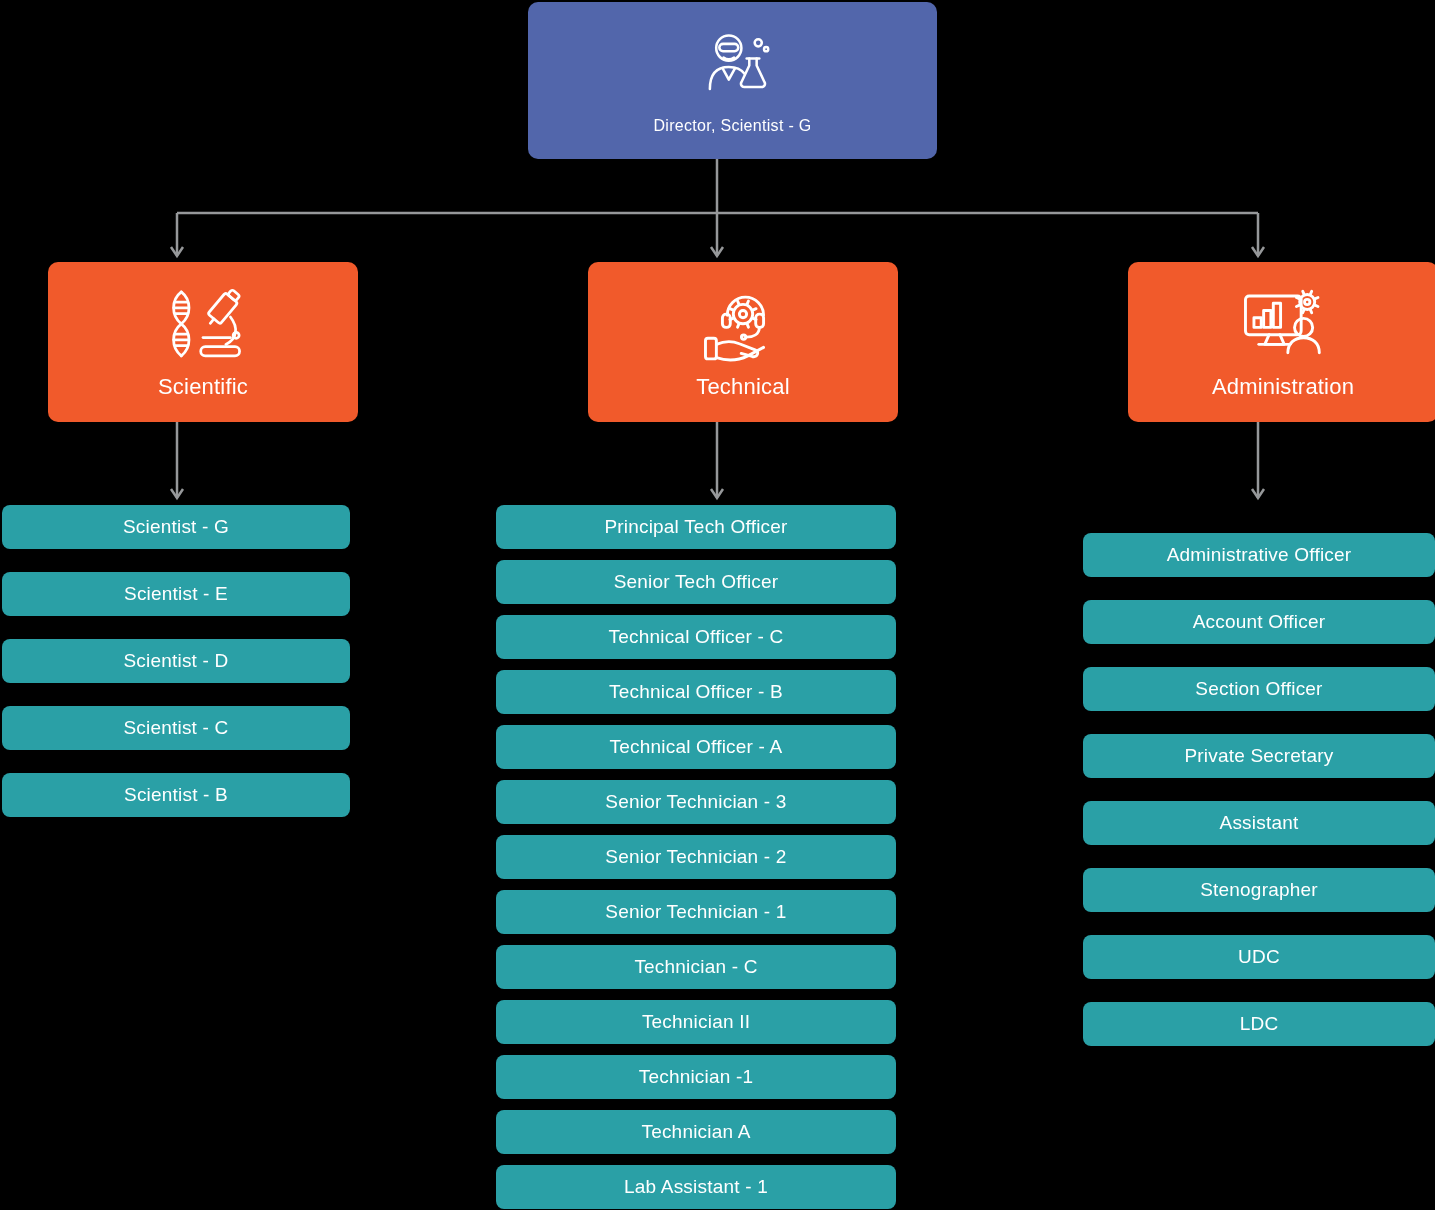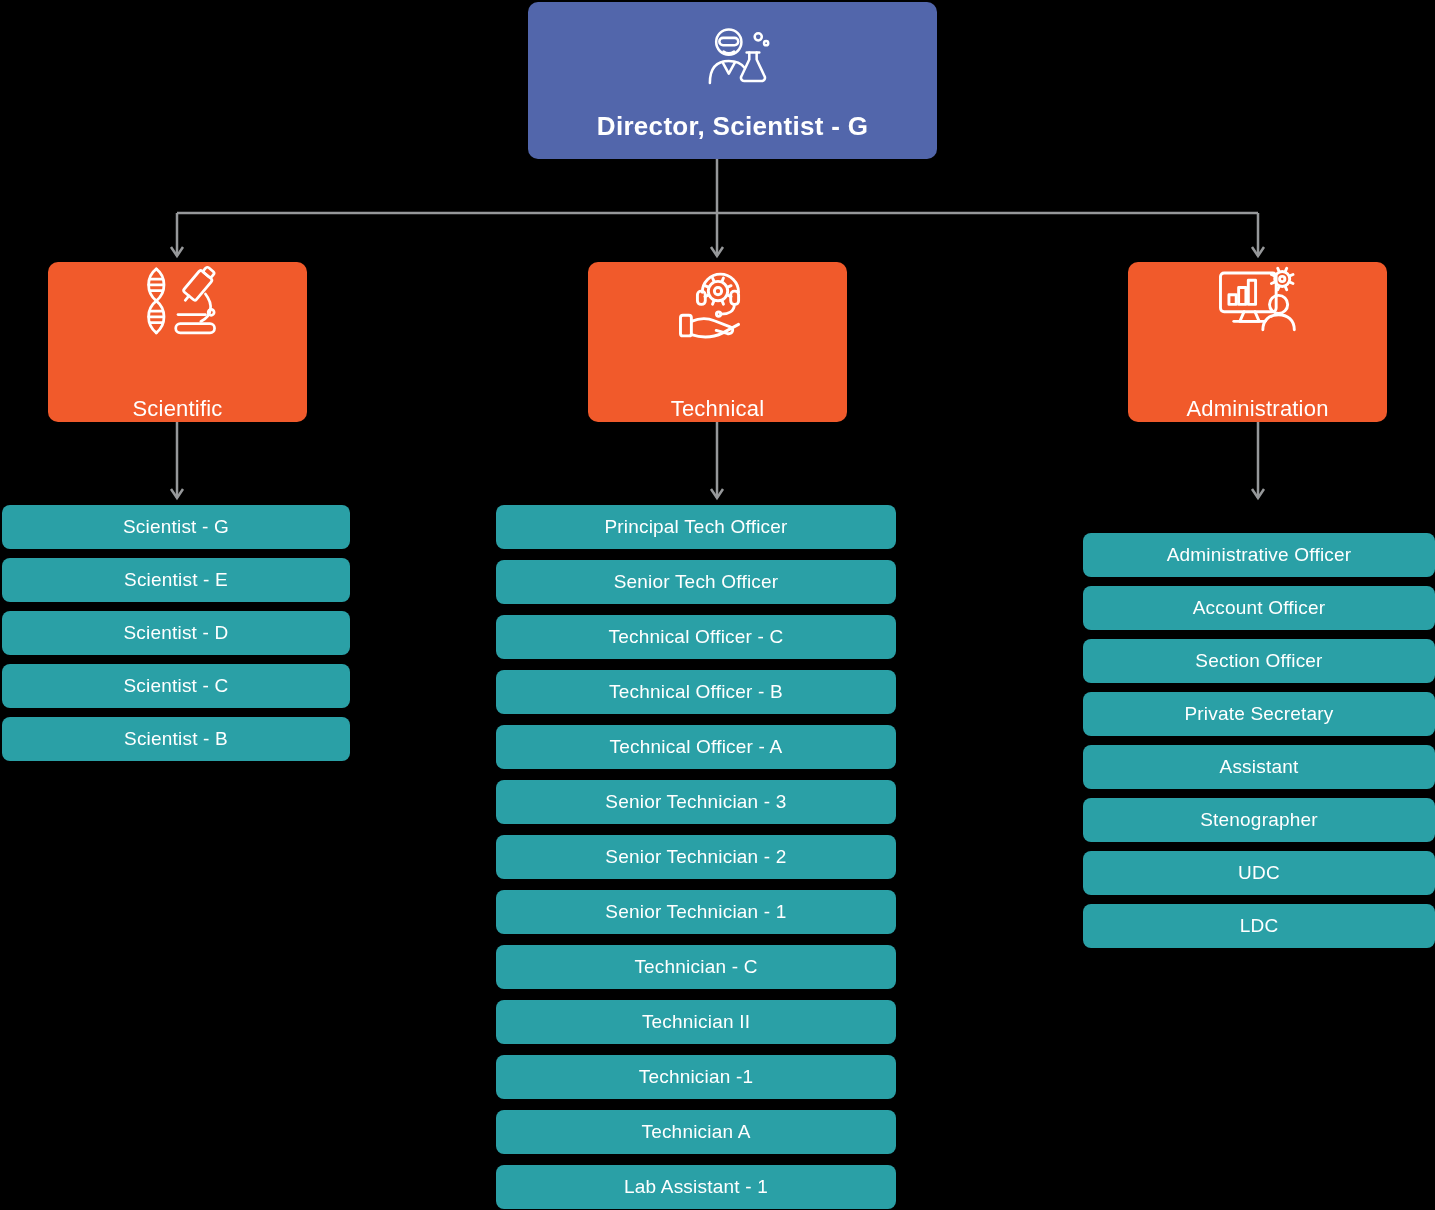--- a/index.html
+++ b/index.html
@@ -8,30 +8,30 @@
     background:var(--background,#000);
     font-family:"Liberation Sans",sans-serif;color:#fff;
   }
   .connectors{position:absolute;left:0;top:0;width:1435px;height:1210px;pointer-events:none;}
   .cline{stroke:var(--connector,#96989A);stroke-width:2.5;fill:none;}
   .node{position:absolute;display:flex;flex-direction:column;align-items:center;justify-content:center;text-align:center;}
   .director{
     left:528px;top:2px;width:409px;height:157px;gap:9px;
     background:var(--director-bg,#5266AB);border-radius:10px;
   }
-  .director .label{font-size:26px;font-weight:700;letter-spacing:.3px;color:var(--text,#fff);}
+  .director .label{font-size:16px;font-weight:400;letter-spacing:.3px;color:var(--text,#fff);}
   .branch{
-    top:262px;width:259px;height:160px;gap:9px;
-    background:var(--branch-bg,#F15A2B);border-radius:10px;justify-content:space-between;
+    top:262px;width:310px;height:160px;gap:9px;
+    background:var(--branch-bg,#F15A2B);border-radius:10px;
   }
   .branch .label{font-size:22px;font-weight:500;letter-spacing:.2px;color:var(--text,#fff);}
   #branch-0{left:48px;}
   #branch-1{left:588px;}
   #branch-2{left:1128px;}
-  .list{position:absolute;top:505px;display:flex;flex-direction:column;gap:9px;}
+  .list{position:absolute;top:505px;display:flex;flex-direction:column;gap:23px;}
   #list-0{left:2px;width:348px;}
   #list-1{left:496px;width:400px;gap:11px;}
   #list-2{left:1083px;width:352px;margin-top:28px;}
   .item{
     height:44px;border-radius:8px;flex:0 0 auto;
     background:var(--item-bg,#2AA0A6);
     display:flex;align-items:center;justify-content:center;
     font-size:19px;font-weight:500;letter-spacing:.2px;color:var(--text,#fff);
   }
   .icon{stroke:#fff;fill:none;stroke-width:2.4;stroke-linecap:round;stroke-linejoin:round;}

